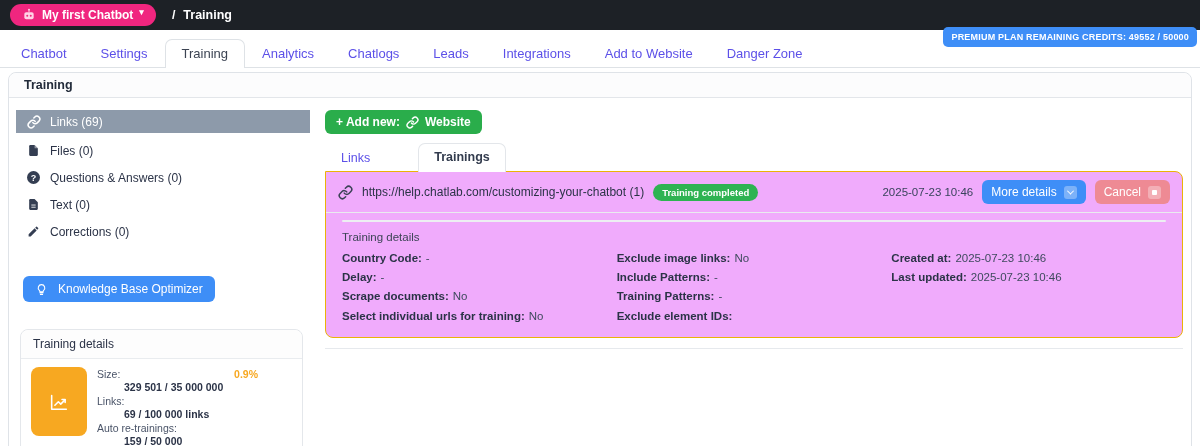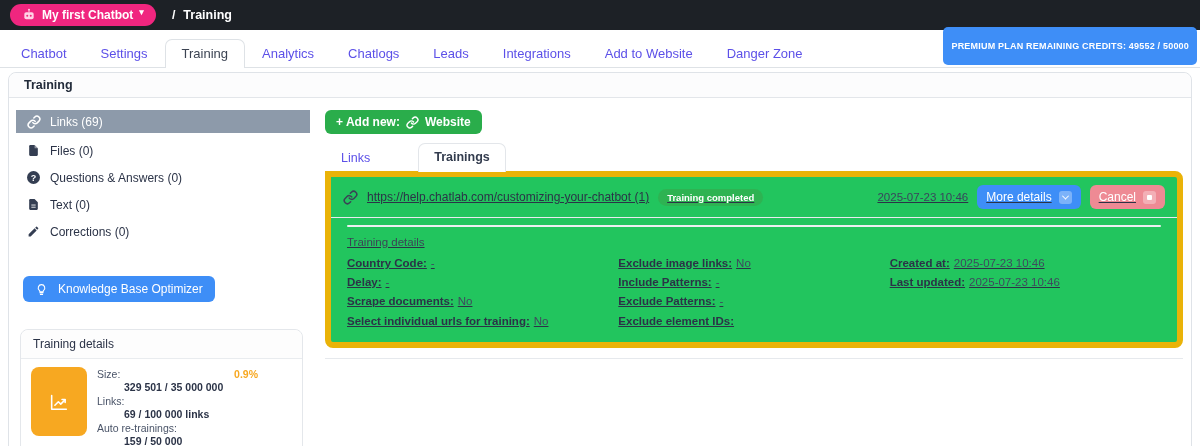--- a/index.html
+++ b/index.html
@@ -23,21 +23,21 @@
     font-family: "Liberation Sans", sans-serif;
   }
   .bot-btn .caret { font-size: 9px; line-height: 1; }
   .crumb { display: flex; align-items: center; gap: 8px; margin-left: 16px;
     color: #fff; font-size: 12.5px; font-weight: 600; }
 
   
   .credits {
     position: absolute; top: 27px; right: 3px; z-index: 10;
     background: #3e8ef7; color: #fff; font-size: 9px; font-weight: bold;
-    padding: 14px 8px; border-radius: 5px; letter-spacing: .2px;
+    padding: 5px 8px; border-radius: 5px; letter-spacing: .2px;
   }
 
   
   .nav-tabs {
     display: flex; align-items: flex-end; list-style: none;
     padding: 9px 4px 0 4px; border-bottom: 1px solid #dee2e6;
   }
   .nav-tabs .tab {
     padding: 6px 16px; font-size: 13px; color: #5c50e8; cursor: pointer;
     border: 1px solid transparent; border-bottom: none;
@@ -111,21 +111,21 @@
   }
   .tabs2 { display: flex; list-style: none; margin-top: 9px; padding-left: 0; align-items: flex-end; gap: 32px; }
   .tabs2 .tab {
     padding: 6px 15px; font-size: 12.5px; color: #5c50e8; cursor: pointer;
     border: 1px solid transparent; border-bottom: none; border-radius: 7px 7px 0 0;
   }
   .tabs2 .tab.active {
     background: #fff; color: #333c4e; font-weight: 600; border-color: #e3e6ea;
     position: relative; z-index: 2; margin-bottom: -1px; padding-bottom: 8px;
   }
-  .tcard { border: 6px solid #eab308; border-radius: 0 8px 8px 8px; background: #22c55e; text-decoration: underline; }
+  .tcard { border: 1px solid #eab308; border-radius: 0 8px 8px 8px; background: #f0abfc; }
   .trow {
     display: flex; align-items: center; gap: 9px; padding: 8px 12px;
     border-bottom: 1px solid #e9ebef;
   }
   .turl { font-size: 12px; color: #2b3347; cursor: pointer; }
   .status-badge {
     background: #2eb352; color: #fff; font-size: 9.5px; font-weight: bold;
     padding: 3px 9px; border-radius: 9px; white-space: nowrap;
   }
   .spacer { flex: 1; }
@@ -344,21 +344,21 @@
           <div class="dcol">
             <div class="drow">
               <span class="dlabel">Exclude image links:</span>
               <span class="dval">No</span>
             </div>
             <div class="drow">
               <span class="dlabel">Include Patterns:</span>
               <span class="dval">-</span>
             </div>
             <div class="drow">
-              <span class="dlabel">Exclude Patterns:</span>
+              <span class="dlabel">Training Patterns:</span>
               <span class="dval">-</span>
             </div>
             <div class="drow">
               <span class="dlabel">Exclude element IDs:</span>
               <span class="dval"></span>
             </div>
           </div>
           <div class="dcol">
             <div class="drow">
               <span class="dlabel">Created at:</span>

